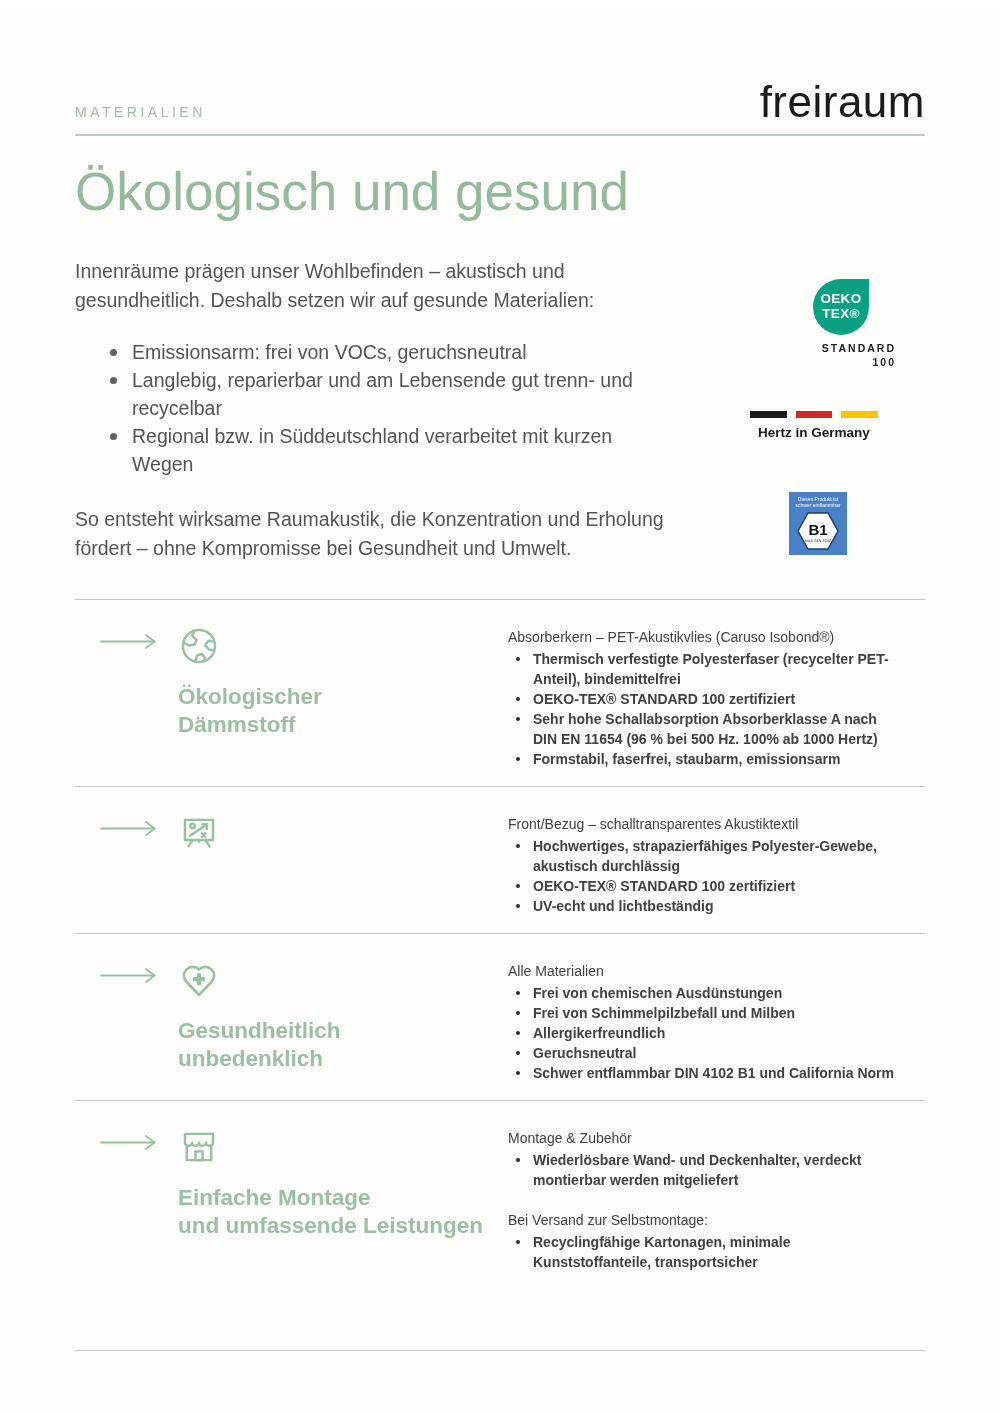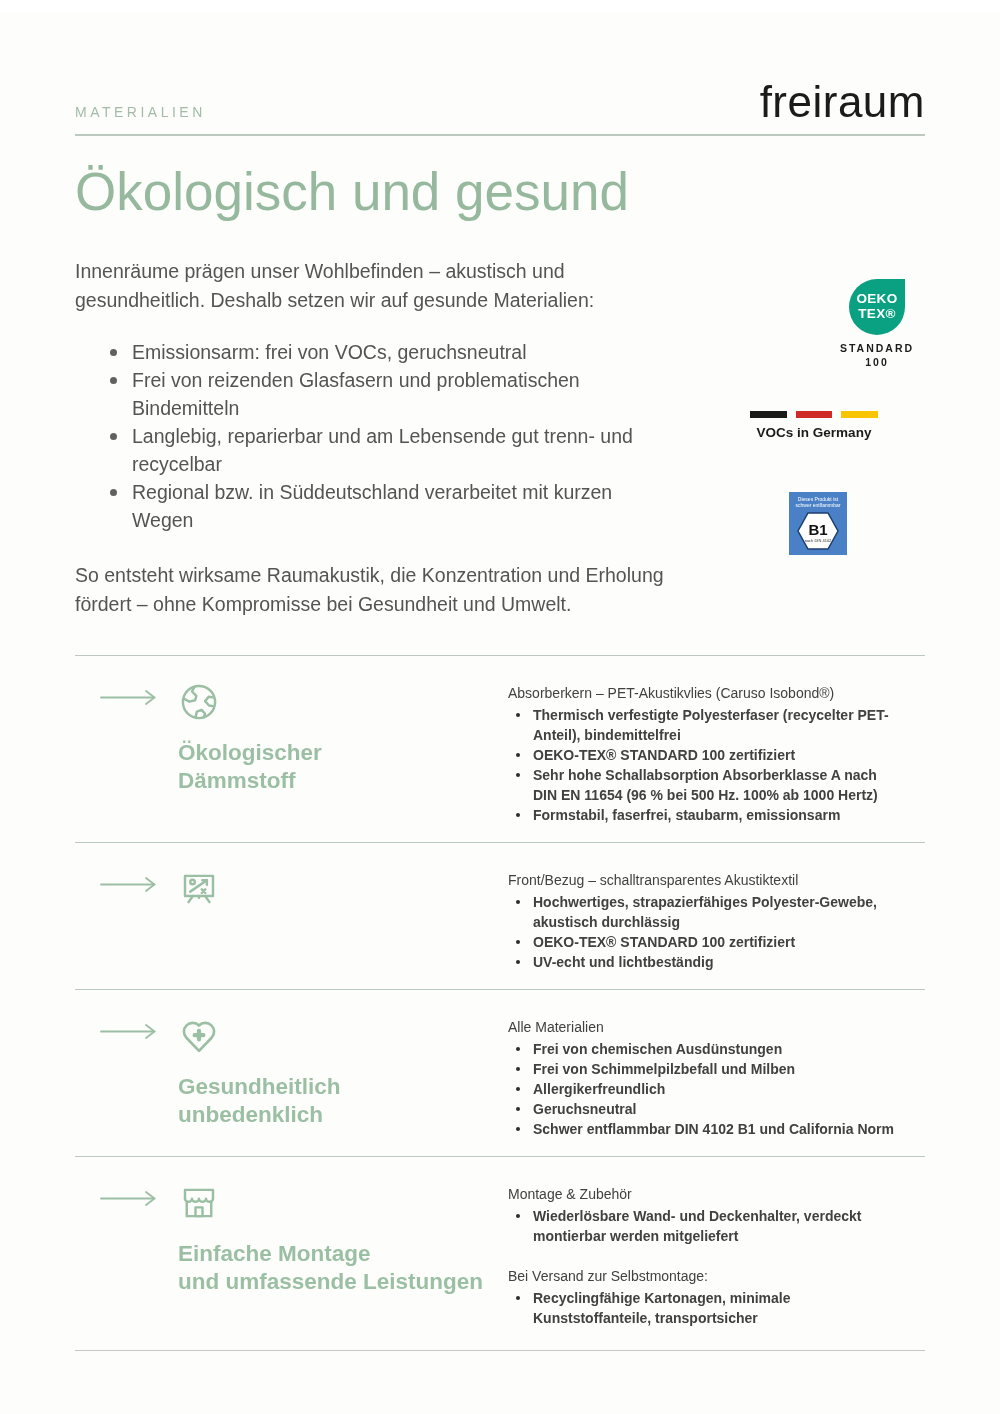--- a/index.html
+++ b/index.html
@@ -23,21 +23,21 @@
   .intro { font-size:19.5px; line-height:29px; color:#545454; max-width:560px; margin-top:34px; }
   .main-list { list-style:none; margin-top:23px; }
   .main-list li { position:relative; margin-left:35px; padding-left:22px;
                   font-size:19.5px; line-height:28px; color:#545454; max-width:565px; }
   .main-list li::before { content:""; position:absolute; left:0; top:11px;
                   width:7px; height:7px; border-radius:50%; background:#616161; }
   .closing { font-size:19.5px; line-height:29px; color:#545454; max-width:640px; margin-top:27px; }
 
   
   .badge-abs { position:absolute; }
-  .oeko { left:822px; top:267px; width:110px; text-align:center; }
+  .oeko { left:786px; top:267px; width:110px; text-align:right; }
   .oeko-blob { width:56px; height:56px; margin:0 auto; background:#0aa182;
                border-radius:50% 0 50% 50%; display:flex; flex-direction:column;
                align-items:center; justify-content:center; color:#fff;
                font-weight:bold; font-size:13.5px; line-height:1.1; letter-spacing:0.3px; }
   .oeko-caption { margin-top:7px; font-size:10.5px; font-weight:bold; letter-spacing:2px;
                   color:#1c1c1c; line-height:1.3; }
   .flag-badge { left:750px; top:399px; width:128px; text-align:center; }
   .flag-bars { display:flex; gap:9px; height:7px; }
   .flag-bars span { flex:1; }
   .flag-label { margin-top:7px; font-size:13.5px; font-weight:bold; color:#1a1a1a; }
@@ -74,21 +74,20 @@
 
   <div class="header">
     <div class="eyebrow">MATERIALIEN</div>
     <div class="logo">freiraum</div>
   </div>
 
   <h1 class="title">Ökologisch und gesund</h1>
   <p class="intro">Innenräume prägen unser Wohlbefinden – akustisch und gesundheitlich. Deshalb setzen wir auf gesunde Materialien:</p>
   <ul class="main-list" id="main-list">
       <li>Emissionsarm: frei von VOCs, geruchsneutral</li>
-      <li>Frei von reizenden Glasfasern und problematischen Bindemitteln</li>
       <li>Langlebig, reparierbar und am Lebensende gut trenn- und recycelbar</li>
       <li>Regional bzw. in Süddeutschland verarbeitet mit kurzen Wegen</li>
     </ul>
   <p class="closing">So entsteht wirksame Raumakustik, die Konzentration und Erholung fördert – ohne Kompromisse bei Gesundheit und Umwelt.</p>
 
   <div class="badge-abs oeko">
     <div class="oeko-blob">
       <span>OEKO</span>
       <span>TEX®</span>
     </div>
@@ -97,21 +96,21 @@
       <div>100</div>
     </div>
   </div>
 
   <div class="badge-abs flag-badge">
     <div class="flag-bars">
       <span style="background: rgb(26, 26, 24);"></span>
         <span style="background: rgb(208, 43, 39);"></span>
         <span style="background: rgb(249, 197, 0);"></span>
     </div>
-    <div class="flag-label">VOCs in Germany</div>
+    <div class="flag-label">Hertz in Germany</div>
   </div>
 
   <div class="badge-abs b1">
     <div class="b1-top">
       <div>Dieses Produkt ist</div>
       <div>schwer entflammbar</div>
     </div>
     <svg width="44" height="40" viewBox="0 0 44 40">
       <polygon points="12,2 32,2 42,20 32,38 12,38 2,20" fill="#ffffff" stroke="#1d3d6e" stroke-width="1.5"></polygon>
       <text id="b1-value" x="22" y="24" text-anchor="middle" font-family="Liberation Sans, sans-serif" font-size="15" font-weight="bold" fill="#111111">B1</text>

